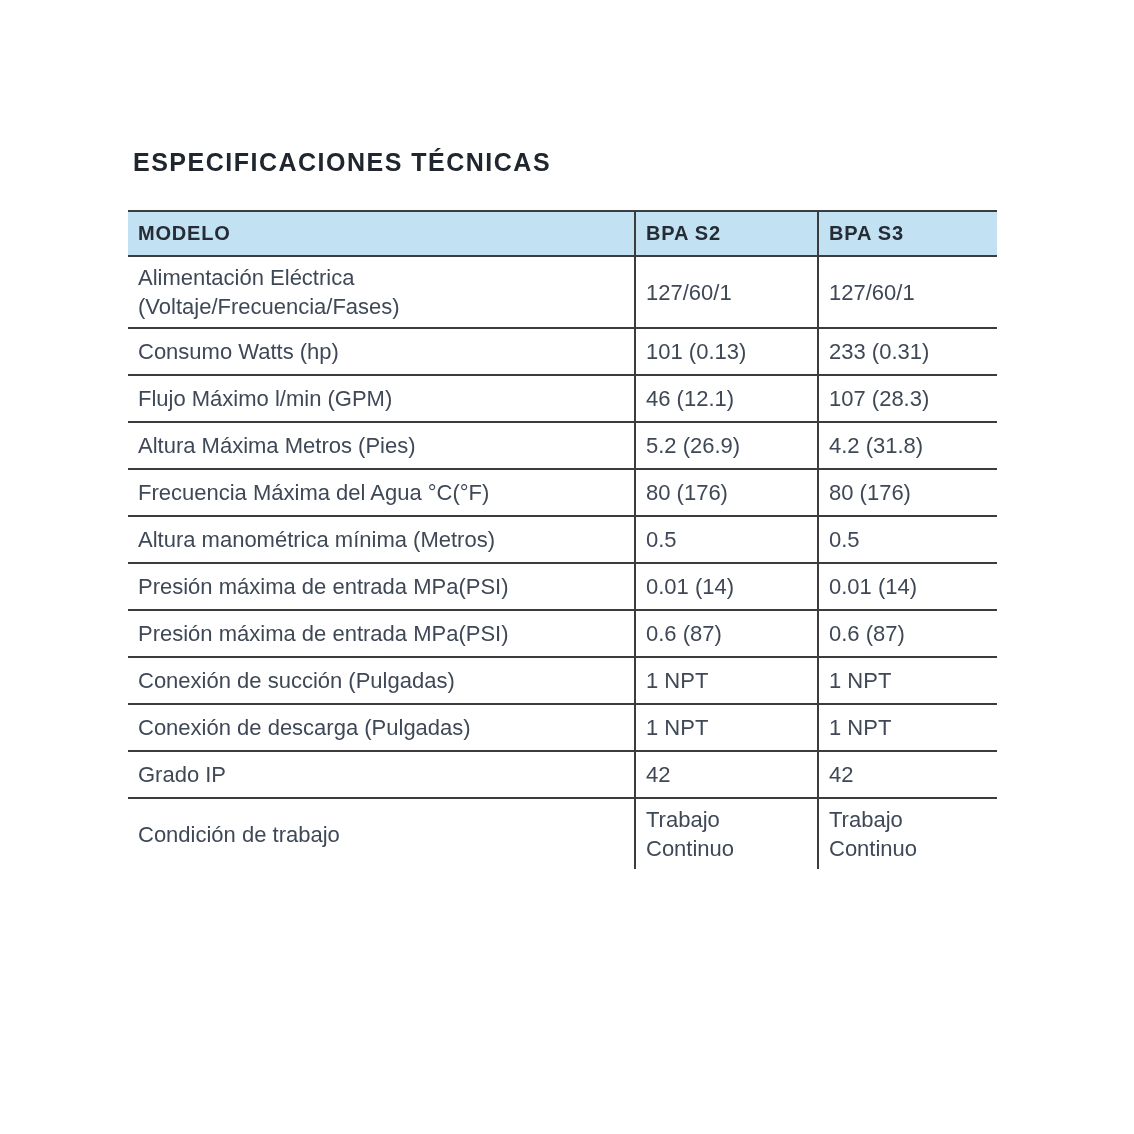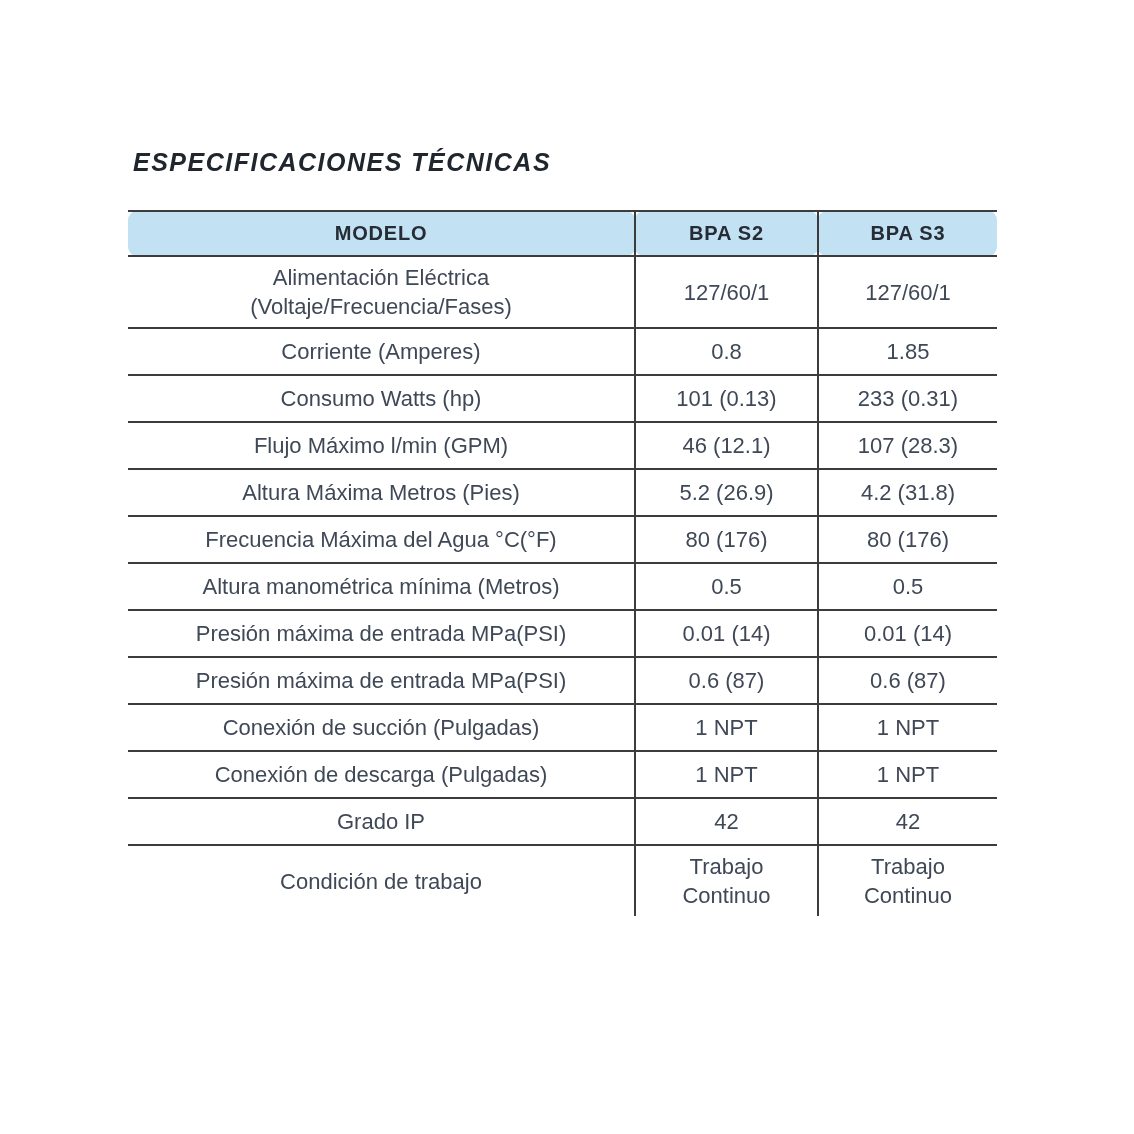--- a/index.html
+++ b/index.html
@@ -17,37 +17,35 @@
   }
   .title {
     position: absolute;
     left: 133px;
     top: 148px;
     margin: 0;
     font-size: 25px;
     font-weight: bold;
     letter-spacing: 1.5px;
     color: var(--title-color, #20262e);
-    font-style: italic;
   }
   table.spec-table {
     position: absolute;
     left: 128px;
     top: 210px;
     width: 869px;
     border-collapse: collapse;
     table-layout: fixed;
   }
   table.spec-table th,
   table.spec-table td {
-    text-align: center;
+    text-align: left;
     vertical-align: middle;
     white-space: pre-line;
     overflow: hidden;
-    border-radius: 9px;
   }
   table.spec-table thead th {
     background: var(--header-bg, #c2e1f2);
     color: var(--header-text, #262c35);
     font-size: 20px;
     font-weight: bold;
     letter-spacing: 0.8px;
     padding: 10px 10px;
     border-top: 2px solid var(--border-color, #3c3c3c);
     border-bottom: 2px solid var(--border-color, #3c3c3c);
@@ -87,25 +85,20 @@
         <th>BPA S2</th>
         <th>BPA S3</th>
       </tr>
     </thead>
     <tbody>
         <tr>
           <td>Alimentación Eléctrica
 (Voltaje/Frecuencia/Fases)</td>
           <td>127/60/1</td>
           <td>127/60/1</td>
-        </tr>
-        <tr>
-          <td>Corriente (Amperes)</td>
-          <td>0.8</td>
-          <td>1.85</td>
         </tr>
         <tr>
           <td>Consumo Watts (hp)</td>
           <td>101 (0.13)</td>
           <td>233 (0.31)</td>
         </tr>
         <tr>
           <td>Flujo Máximo l/min (GPM)</td>
           <td>46 (12.1)</td>
           <td>107 (28.3)</td>

